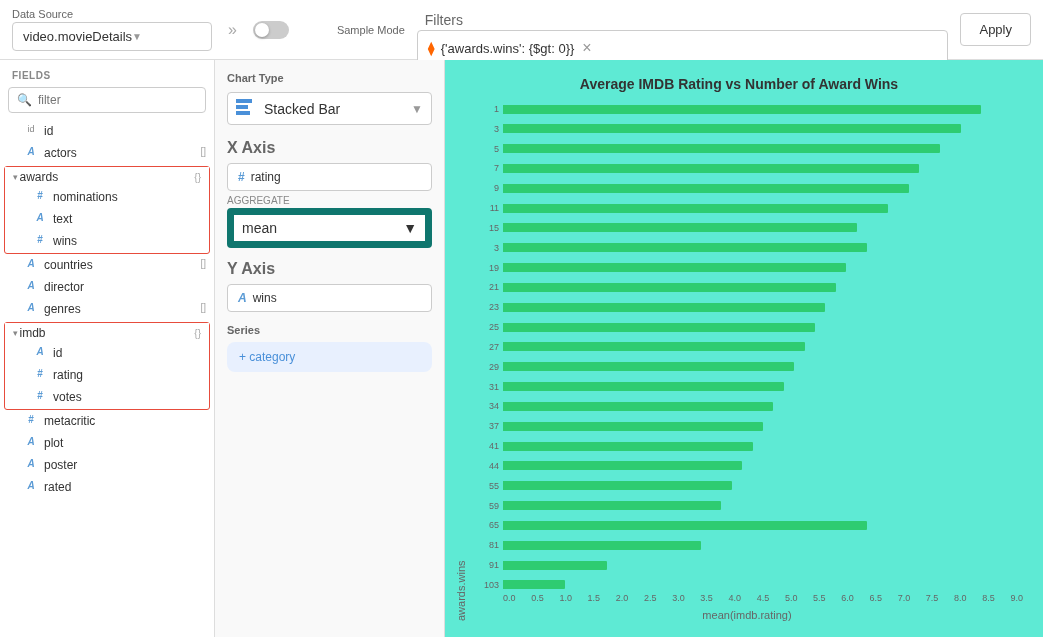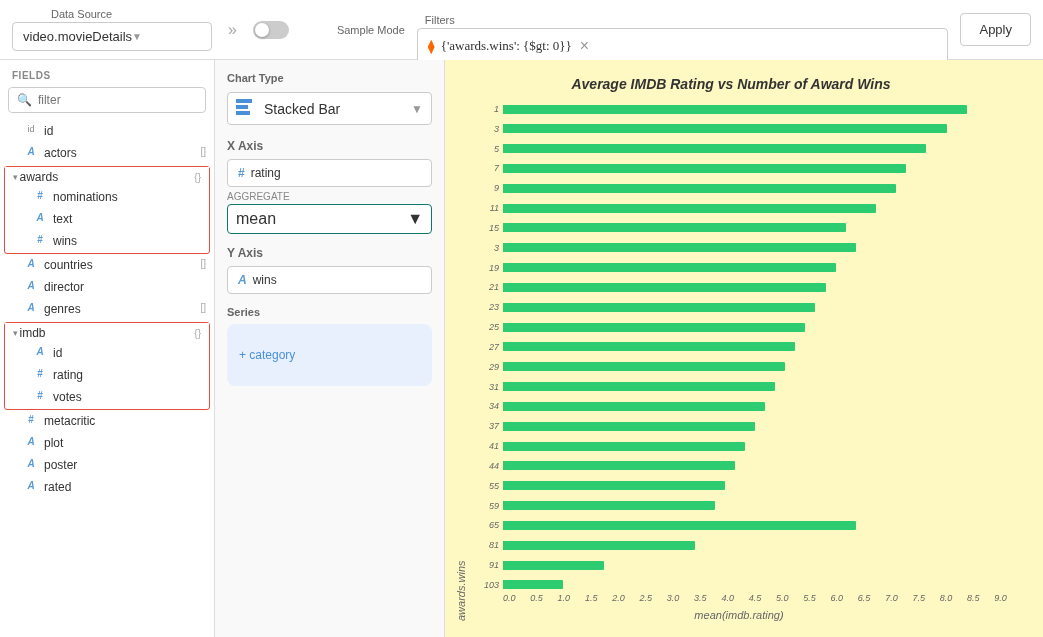--- a/index.html
+++ b/index.html
@@ -2,45 +2,45 @@
 <html><head>
   <meta charset="utf-8">
   <style>
     * { box-sizing: border-box; margin: 0; padding: 0; }
     body { font-family: -apple-system, BlinkMacSystemFont, 'Segoe UI', Arial, sans-serif; font-size: 12px; background: #f5f5f5; color: #333; }
 
     .top-bar {
       display: flex; align-items: center; background: #fff; border-bottom: 1px solid #ddd;
       padding: 8px 12px; gap: 12px; height: 60px;
     }
-    .datasource-label { font-size: 11px; color: #666; white-space: nowrap; margin-left: 39px; }
+    .datasource-label { font-size: 11px; color: #666; white-space: nowrap; }
     .datasource-select {
       display: flex; align-items: center; background: #fff; border: 1px solid #ccc;
       border-radius: 4px; padding: 6px 10px; min-width: 200px; cursor: pointer;
       font-size: 13px;
     }
     .datasource-select span { flex: 1; }
     .chevron { color: #999; font-size: 10px; }
     .arrow-right { color: #aaa; font-size: 16px; margin: 0 4px; }
     .sample-mode-area { display: flex; align-items: center; gap: 8px; }
     .sample-mode-label { font-size: 11px; color: #666; margin-left: 40px; }
     .toggle-switch {
       width: 36px; height: 18px; background: #ccc; border-radius: 9px; position: relative; cursor: pointer;
     }
     .toggle-knob {
       width: 14px; height: 14px; background: #fff; border-radius: 50%;
       position: absolute; top: 2px; left: 2px; box-shadow: 0 1px 3px rgba(0,0,0,0.3);
     }
-    .filters-label { font-size: 11px; color: #666; margin-left: 8px; margin-top: 19px; }
+    .filters-label { font-size: 14px; color: #666; margin-left: 8px; margin-top: 19px; }
     .filter-bar {
       flex: 1; display: flex; align-items: center; background: #fff; border: 1px solid #ccc;
       border-radius: 4px; padding: 6px 10px; min-height: 36px;
     }
     .filter-icon { color: #f60; margin-right: 6px; font-size: 14px; }
-    .filter-text { font-size: 13px; font-family: Liberation Serif, serif; color: #333; }
+    .filter-text { font-size: 13px; font-family: Liberation Sans, sans-serif; color: #333; }
     .filter-clear { margin-left: 8px; color: #999; cursor: pointer; font-size: 16px; }
     .apply-btn {
       background: #fff; border: 1px solid #ccc; border-radius: 4px; padding: 8px 18px;
       font-size: 13px; cursor: pointer; color: #333; white-space: nowrap;
     }
 
     .main-content { display: flex; height: calc(637px - 60px); }
 
     
     .sidebar {
@@ -85,44 +85,44 @@
     .panel-section-title { font-size: 11px; font-weight: 600; color: #666; margin-bottom: 8px; }
     .chart-type-select {
       display: flex; align-items: center; background: #fff; border: 1px solid #ccc;
       border-radius: 4px; padding: 6px 8px; cursor: pointer; margin-bottom: 14px;
     }
     .chart-icon { margin-right: 8px; }
     .chart-type-label { flex: 1; font-size: 14px; }
     .chart-type-chevron { color: #999; }
 
     .axis-section { margin-bottom: 12px; }
-    .axis-title { font-size: 12px; font-weight: 600; color: #666; margin-bottom: 6px; }
+    .axis-title { font-size: 16px; font-weight: 600; color: #666; margin-bottom: 6px; }
     .axis-field {
       display: flex; align-items: center; background: #fff; border: 1px solid #ccc;
       border-radius: 4px; padding: 6px 10px; font-size: 12px; cursor: pointer;
     }
     .axis-hash { color: #5b9bd5; font-weight: bold; margin-right: 6px; }
     .axis-A { color: #5b9bd5; font-style: italic; font-weight: bold; margin-right: 6px; }
     .aggregate-label { font-size: 10px; color: #888; margin: 4px 0 2px; text-transform: uppercase; }
     .aggregate-select {
-      display: flex; align-items: center; background: #fff; border: 1px solid #0f766e;
-      border-radius: 4px; padding: 5px 8px; cursor: pointer; font-size: 16px;
+      display: flex; align-items: center; background: #fff; border: 7px solid #0f766e;
+      border-radius: 4px; padding: 5px 8px; cursor: pointer; font-size: 14px;
     }
     .aggregate-value { flex: 1; }
     .series-section { margin-top: 12px; }
     .series-title { font-size: 11px; font-weight: 600; color: #666; margin-bottom: 6px; }
     .series-add {
-      background: #e8f0fe; border: none; border-radius: 8px; padding: 24px 12px;
+      background: #e8f0fe; border: none; border-radius: 8px; padding: 8px 12px;
       color: #4a90d9; font-size: 12px; cursor: pointer; width: 100%; text-align: left;
     }
 
     
     .chart-area {
-      flex: 1; background: #fef9c3; padding: 16px 36px 16px 10px; overflow: hidden;
-      display: flex; flex-direction: column; font-style: italic;
+      flex: 1; background: #5eead4; padding: 16px 20px 16px 10px; overflow: hidden;
+      display: flex; flex-direction: column;
     }
     .chart-title { font-size: 14px; font-weight: 600; color: #333; text-align: center; margin-bottom: 10px; }
     .chart-container { flex: 1; display: flex; position: relative; }
     .y-axis-label {
       writing-mode: vertical-lr; transform: rotate(180deg); font-size: 11px; color: #666;
       display: flex; align-items: center; margin-right: 4px; white-space: nowrap;
     }
     .chart-inner { flex: 1; display: flex; flex-direction: column; }
     .bars-area { flex: 1; position: relative; }
     .x-axis-labels { display: flex; justify-content: space-between; padding: 2px 0 0 0; font-size: 10px; color: #666; text-align: center; }

